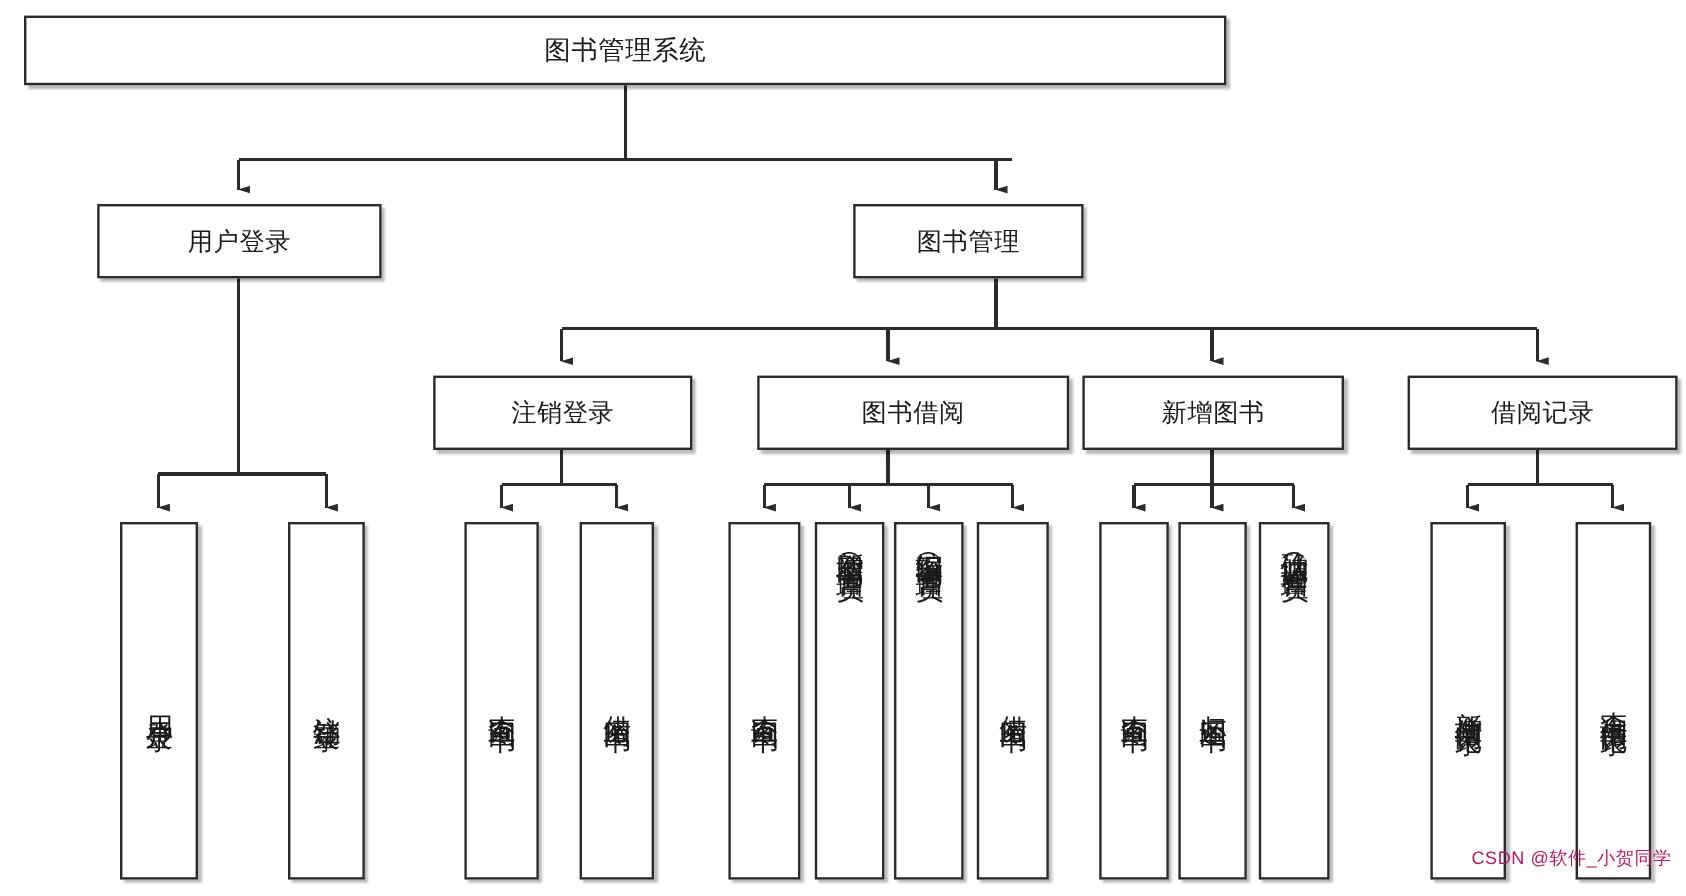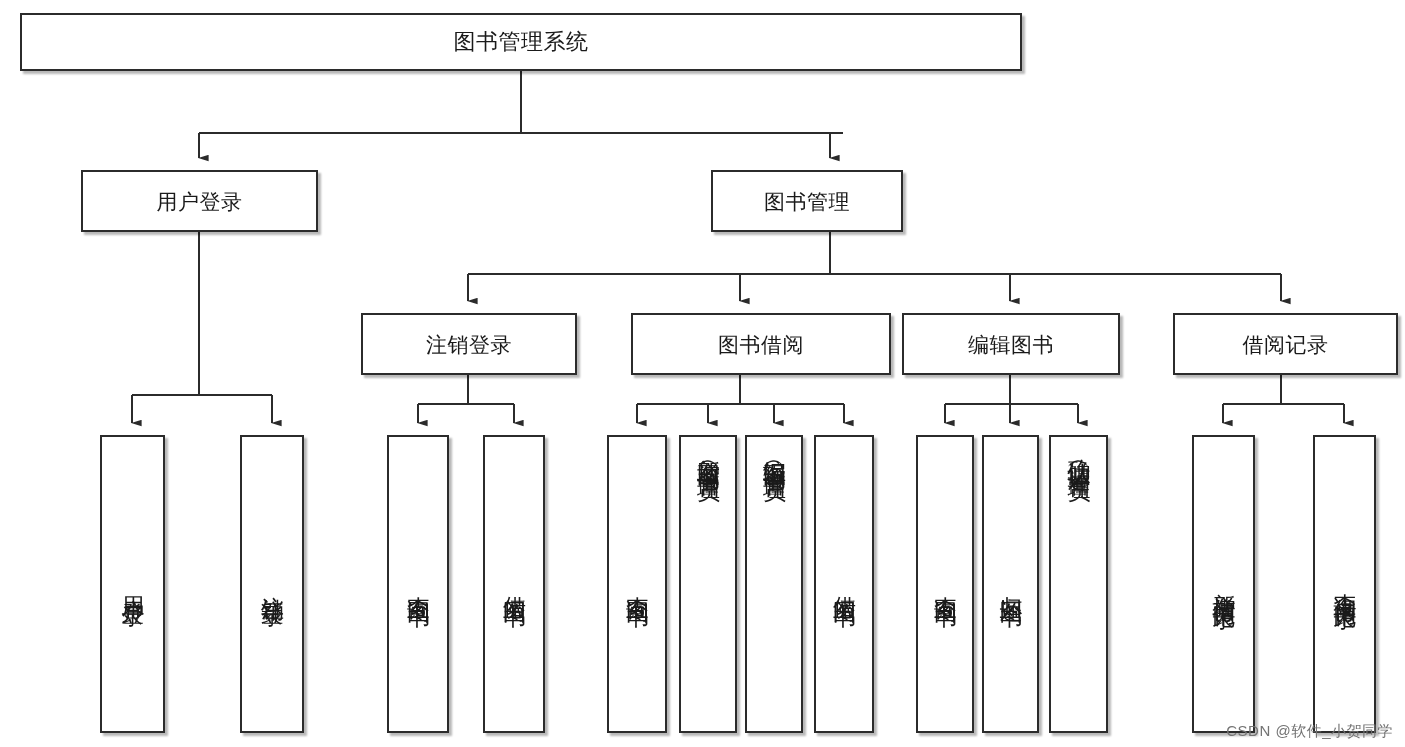--- a/index.html
+++ b/index.html
@@ -63,23 +63,23 @@
     writing-mode: vertical-rl;
     text-orientation: upright;
     font-size: 23px;
     line-height: 1.12;
     letter-spacing: 3px;
     white-space: nowrap;
   }
   #watermark {
     position: absolute;
     right: 12px;
-    bottom: 6px;
+    bottom: 22px;
     font-size: 15px;
-    color: #737373;
+    color: #be185d;
     letter-spacing: 0.5px;
     user-select: none;
     white-space: nowrap;
   }
 </style>
 </head>
 <body>
 
 <div id="canvas">
 
@@ -145,21 +145,21 @@
     <span class="label">图书管理</span>
   </div>
 
   <div class="node horiz lvl3" id="node-new-book-rec" style="left: 361px; top: 313px; width: 216px; height: 62px;">
     <span class="label">注销登录</span>
   </div>
   <div class="node horiz lvl3" id="node-book-borrow" style="left: 631px; top: 313px; width: 260px; height: 62px;">
     <span class="label">图书借阅</span>
   </div>
   <div class="node horiz lvl3" id="node-current-borrow" style="left: 902px; top: 313px; width: 218px; height: 62px;">
-    <span class="label">编辑图书</span>
+    <span class="label">新增图书</span>
   </div>
   <div class="node horiz lvl3" id="node-borrow-record" style="left: 1173px; top: 313px; width: 225px; height: 62px;">
     <span class="label">借阅记录</span>
   </div>
 
   <div class="node vert mid" id="leaf-0" style="left: 100px; top: 435px; width: 65px; height: 298px;">
     <span class="label">用户登录</span>
   </div>
   <div class="node vert mid" id="leaf-1" style="left: 240px; top: 435px; width: 64px; height: 298px;">
     <span class="label">注销登录</span>

